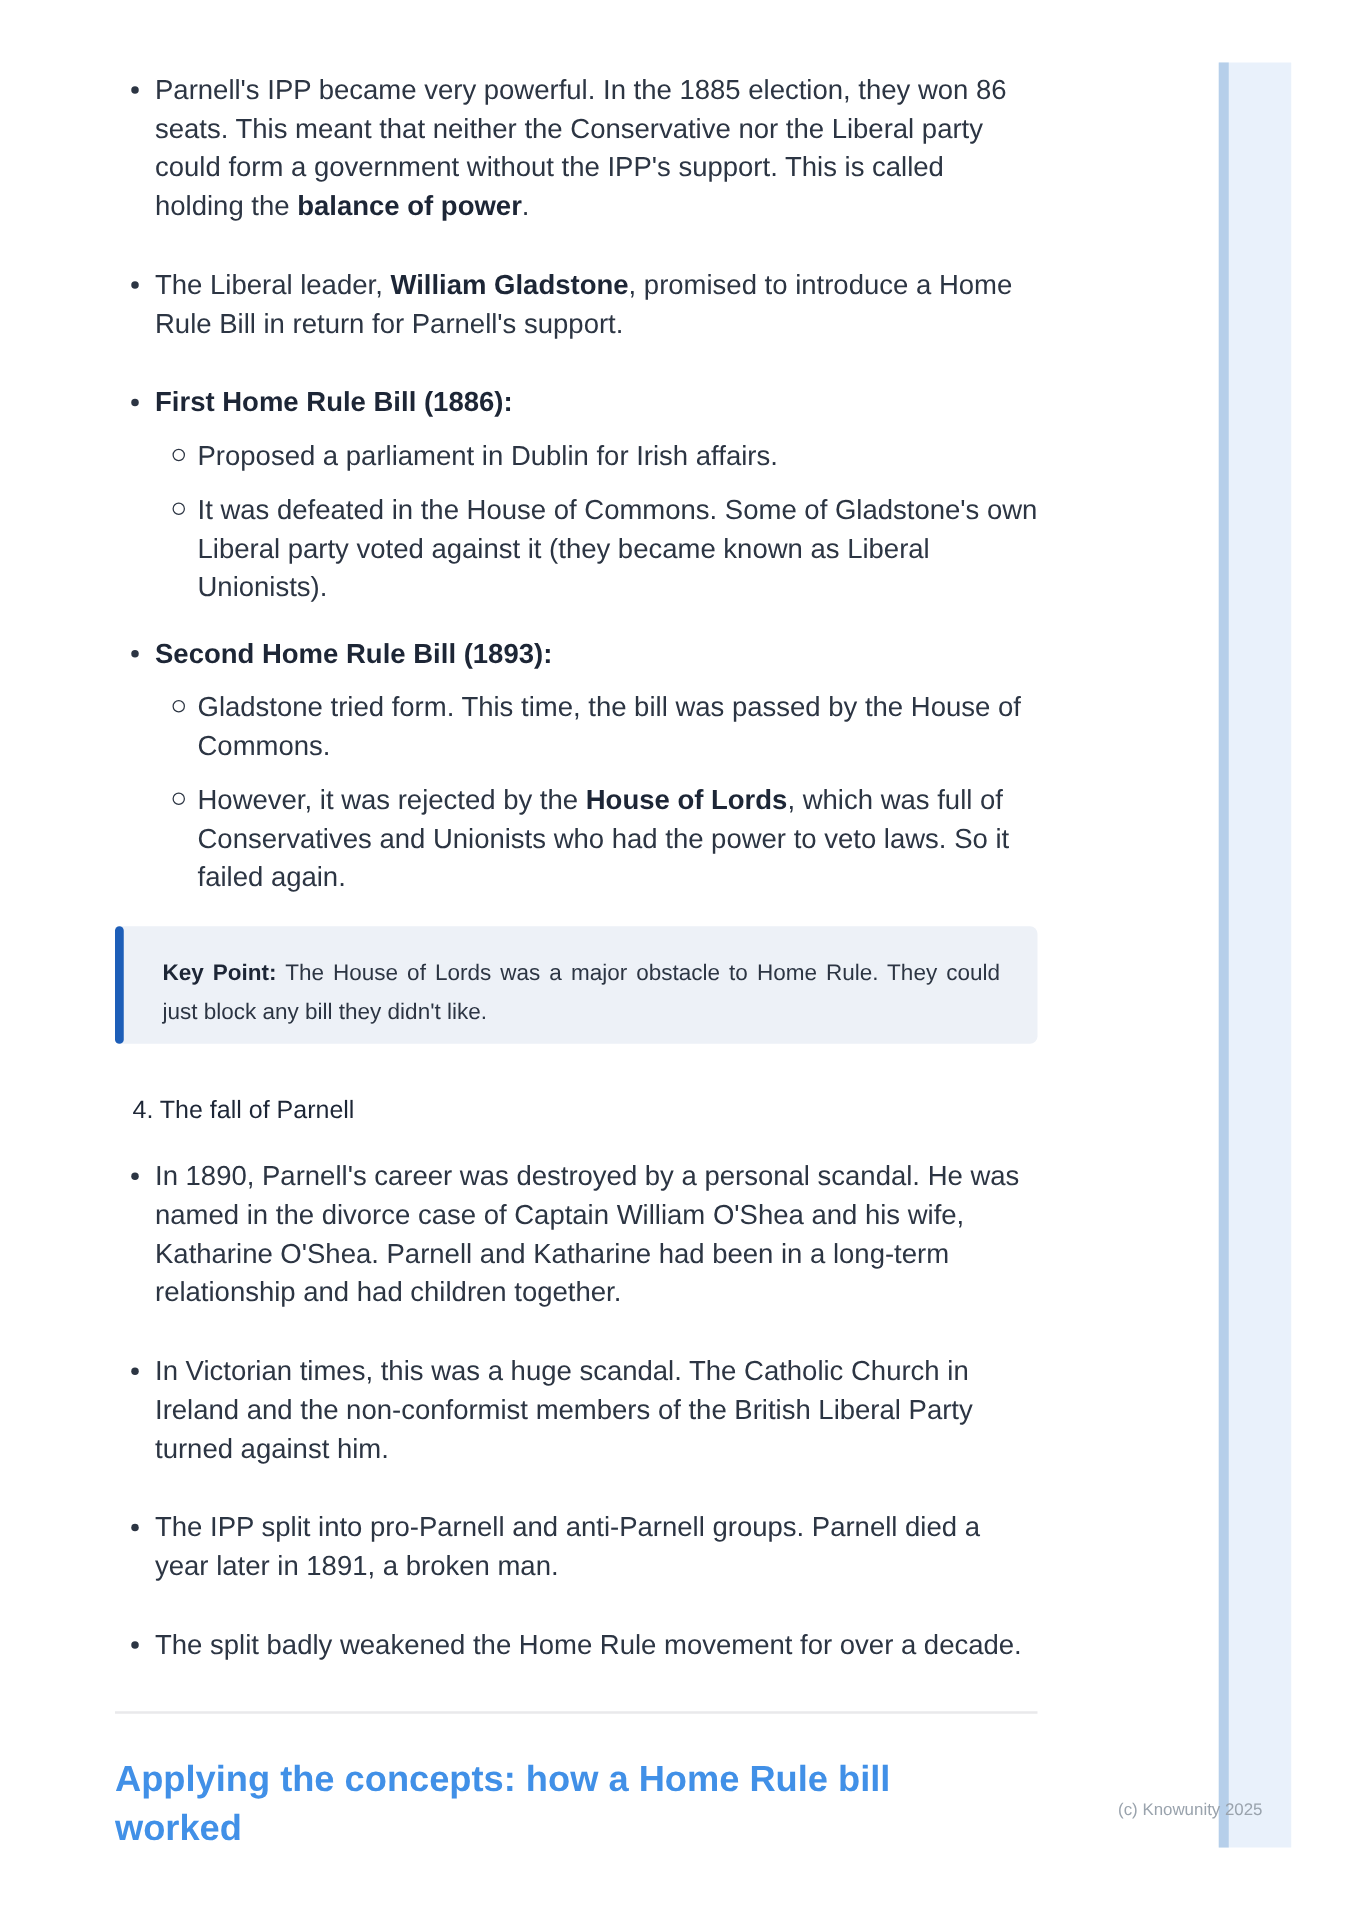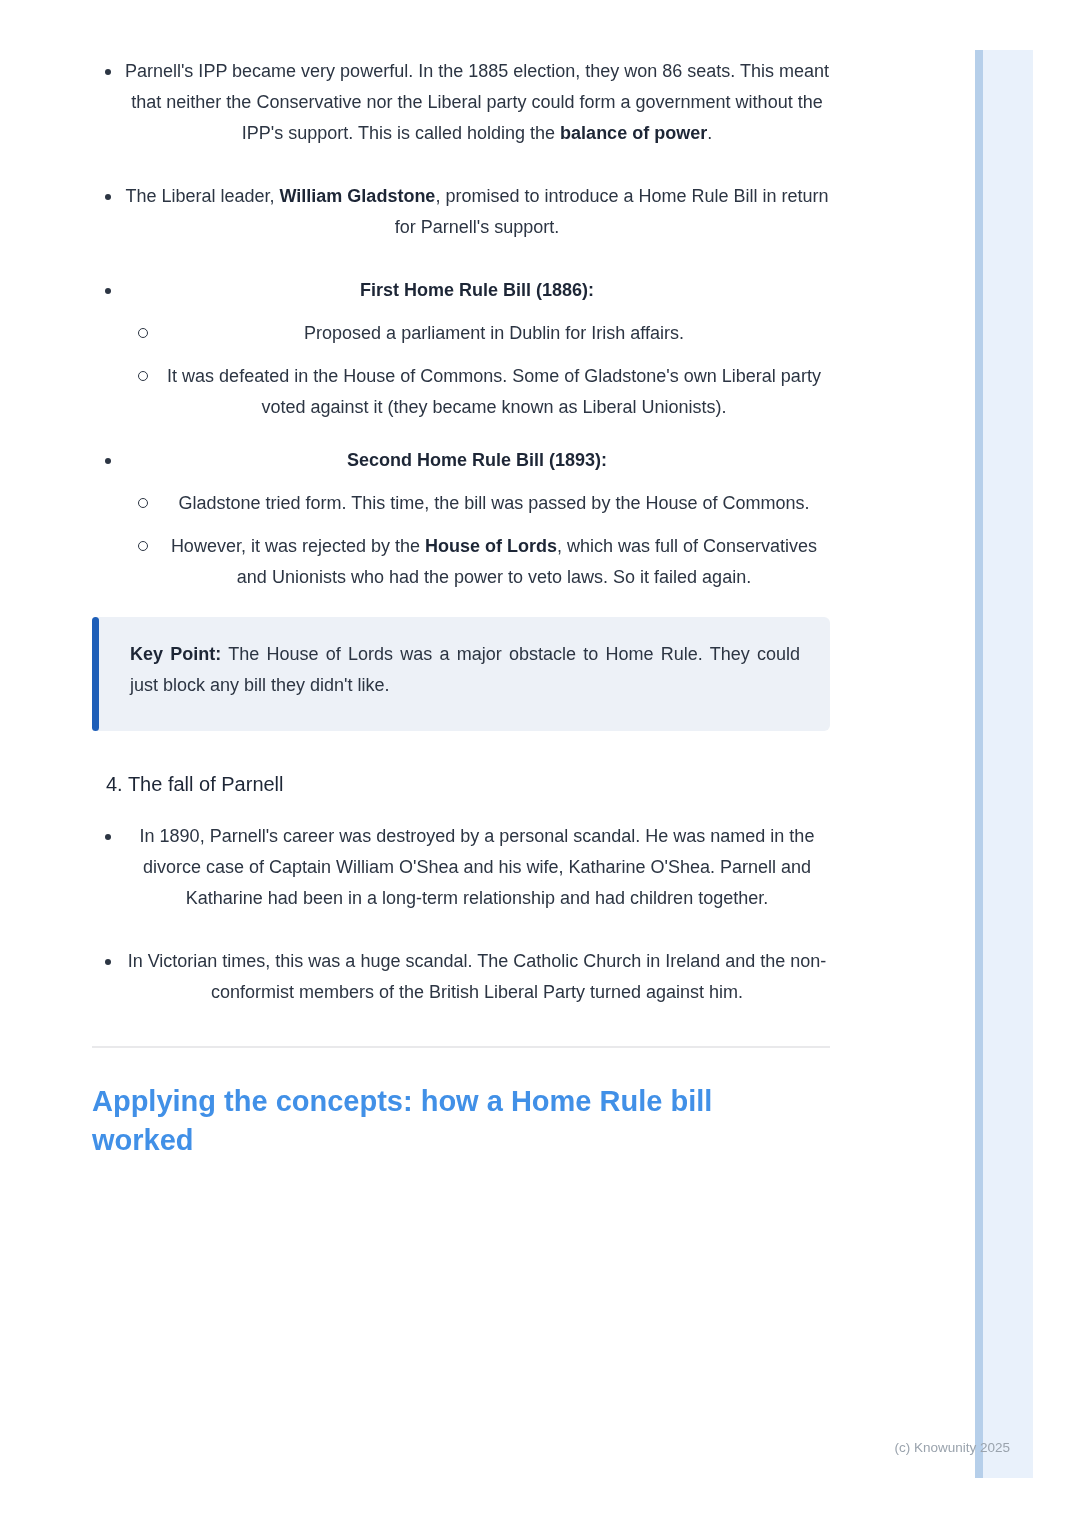--- a/index.html
+++ b/index.html
@@ -9,21 +9,21 @@
     font-family:"Liberation Sans","DejaVu Sans",sans-serif;
     color:var(--text,#2c3543);
     position:relative;
     overflow:hidden;
   }
   .content{
     position:absolute;left:92px;top:56px;width:738px;
   }
   .row{
     display:flex;align-items:flex-start;
-    font-size:18px;line-height:31px;text-align:center;
+    font-size:22px;line-height:31px;
   }
   .row + .row{margin-top:32px;}
   .row.lvl1 + .row.lvl2{margin-top:12px;}
   .row.lvl2 + .row.lvl2{margin-top:12px;}
   .row.lvl2 + .row.lvl1{margin-top:22px;}
   .row .marker{flex:0 0 auto;}
   .row.lvl1 .marker{
     width:6px;height:6px;border-radius:50%;
     background:var(--text,#2c3543);
     margin:13px 13px 0 13px;
@@ -35,21 +35,21 @@
     background:transparent;
     margin:10px 10px 0 0;
   }
   .row .txt{flex:1 1 auto;}
   .b{font-weight:700;color:var(--heading_dark,#1d2636);}
   .keypoint{
     position:relative;
     margin-top:24px;
     background:var(--keypoint_bg,#edf1f7);
     border-radius:6px;
-    padding:22px 30px 30px 38px;
+    padding:22px 30px 10px 38px;
   }
   .keypoint-bar{
     position:absolute;left:0;top:0;bottom:0;width:7px;
     background:var(--keypoint_border,#1d5eb8);
     border-radius:5px;
   }
   .keypoint-text{
     margin:0;font-size:18px;line-height:31px;
     text-align:justify;
   }
@@ -136,20 +136,28 @@
 
     <div class="list list-bottom">
         <div class="row lvl1">
           <span class="marker"></span>
           <span class="txt"><span>In 1890, Parnell's career was destroyed by a personal scandal. He was named in the divorce case of Captain William O'Shea and his wife, Katharine O'Shea. Parnell and Katharine had been in a long-term relationship and had children together.</span></span>
         </div>
         <div class="row lvl1">
           <span class="marker"></span>
           <span class="txt"><span>In Victorian times, this was a huge scandal. The Catholic Church in Ireland and the non-conformist members of the British Liberal Party turned against him.</span></span>
         </div>
+        <div class="row lvl1">
+          <span class="marker"></span>
+          <span class="txt"><span>The IPP split into pro-Parnell and anti-Parnell groups. Parnell died a year later in 1891, a broken man.</span></span>
+        </div>
+        <div class="row lvl1">
+          <span class="marker"></span>
+          <span class="txt"><span>The split badly weakened the Home Rule movement for over a decade.</span></span>
+        </div>
       </div>
 
     <hr class="divider">
 
     <h1 class="big-heading">
       <span>Applying the concepts: how a Home Rule bill</span>
       <span>worked</span>
     </h1>
 
   </div>

